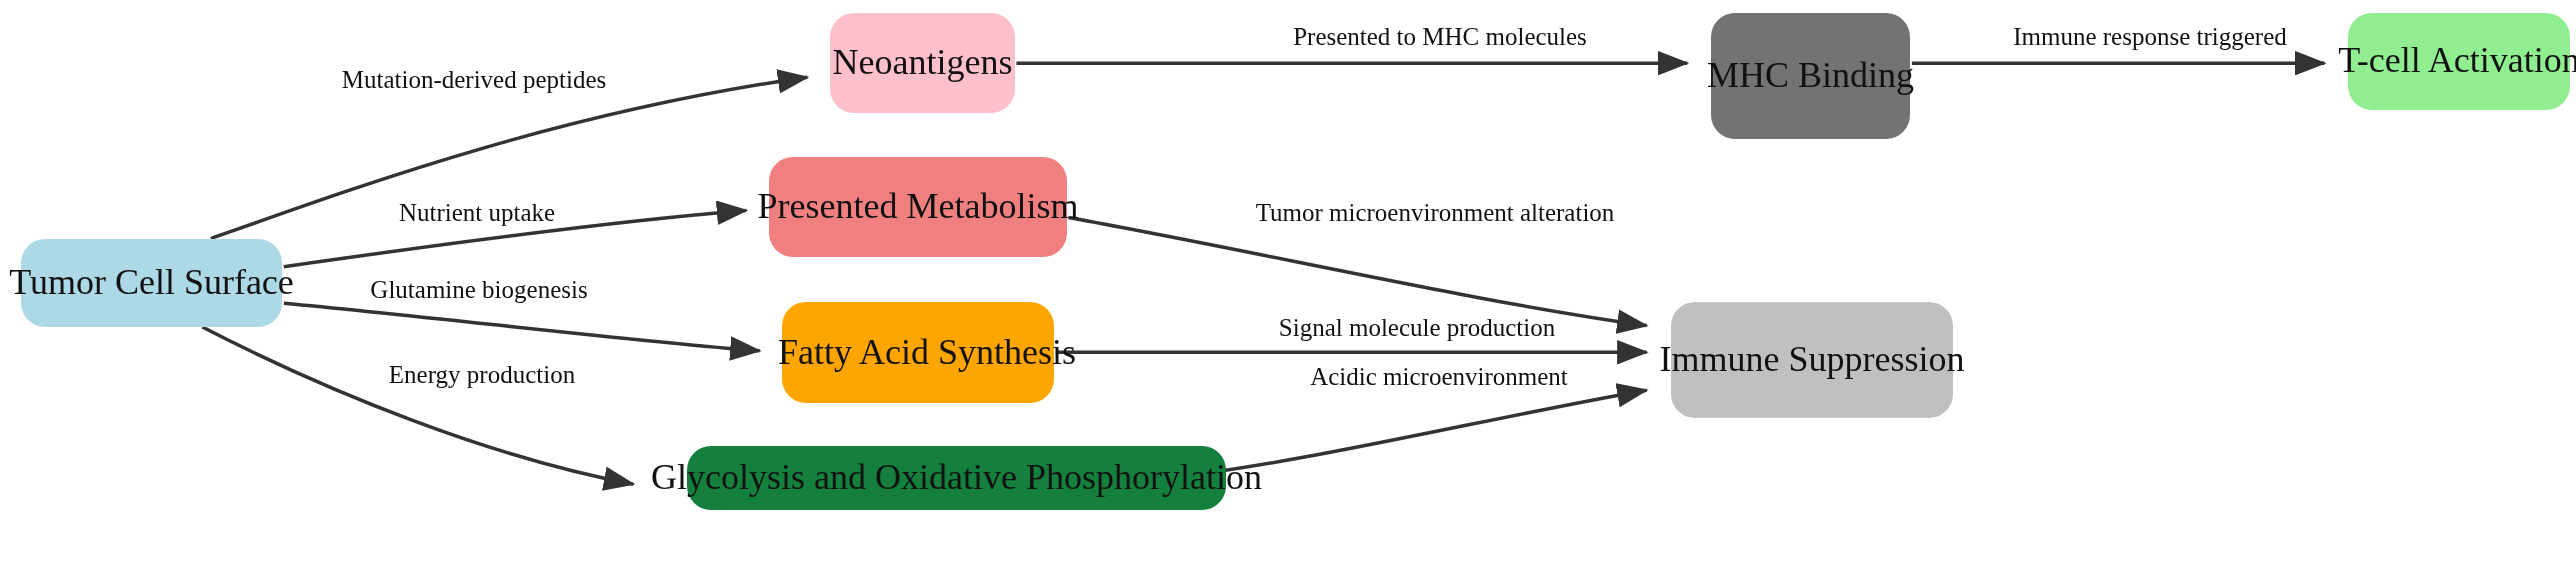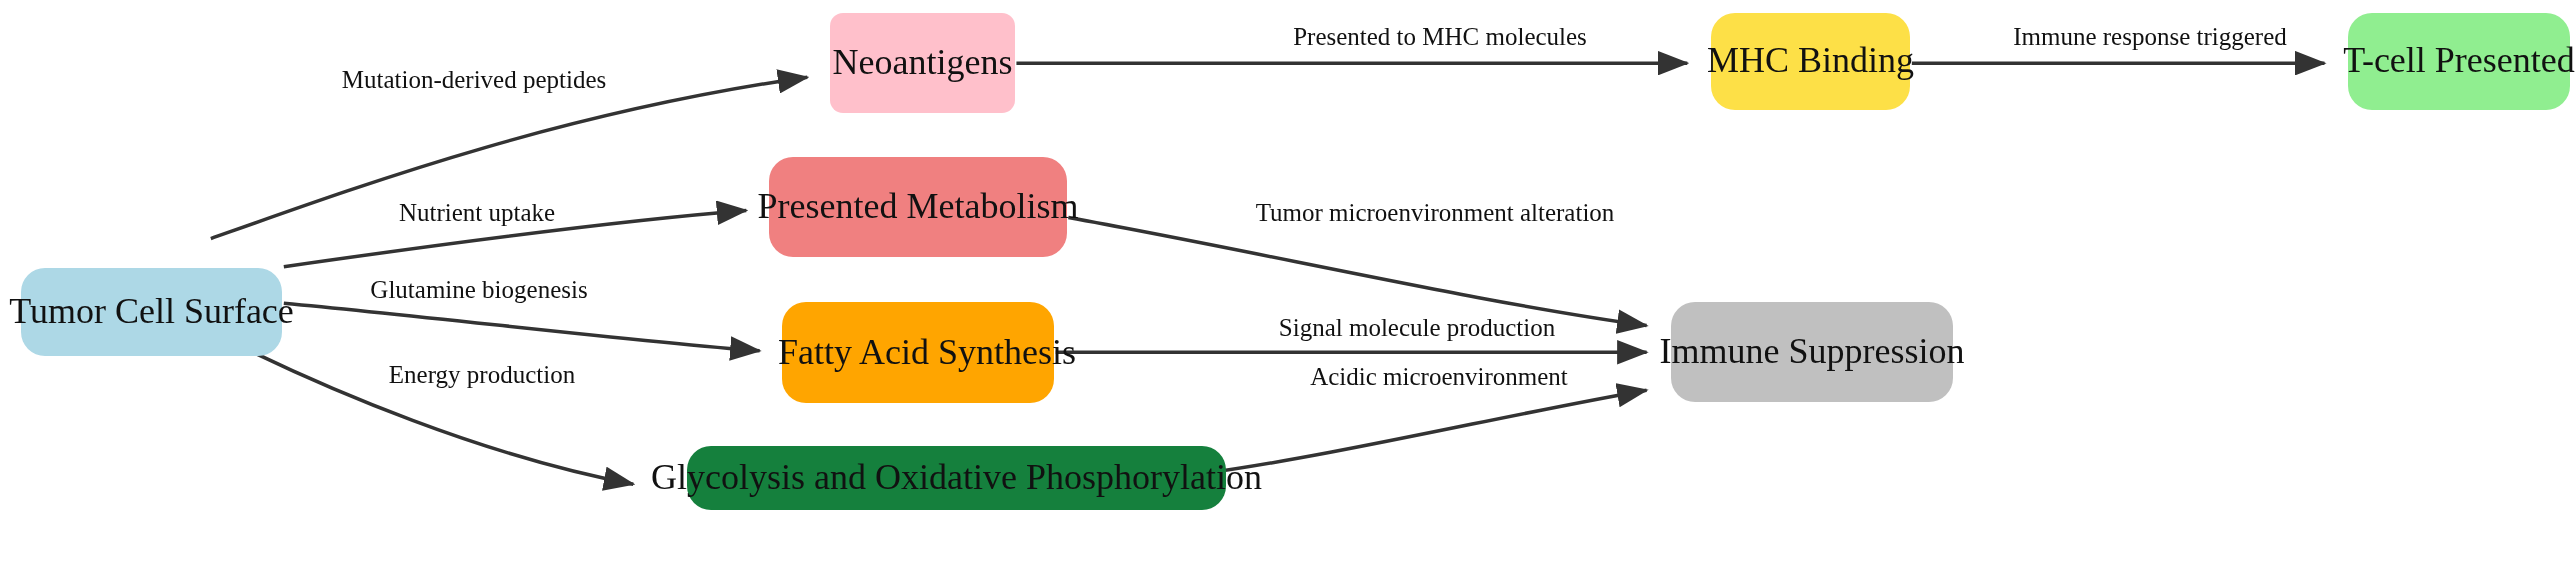--- a/index.html
+++ b/index.html
@@ -70,28 +70,28 @@
         <path d="M 404 380 C 600 352 860 316 1063 300" fill="none" stroke="#333333" stroke-width="5" marker-end="url(#arrowhead)"></path>
         <path d="M 404 432 C 620 452 900 486 1082 500" fill="none" stroke="#333333" stroke-width="5" marker-end="url(#arrowhead)"></path>
         <path d="M 288 466 C 470 560 700 652 902 690" fill="none" stroke="#333333" stroke-width="5" marker-end="url(#arrowhead)"></path>
         <path d="M 1522 310 C 1800 360 2100 430 2346 464" fill="none" stroke="#333333" stroke-width="5" marker-end="url(#arrowhead)"></path>
         <path d="M 1504 502 L 2346 502" fill="none" stroke="#333333" stroke-width="5" marker-end="url(#arrowhead)"></path>
         <path d="M 1706 676 C 1900 650 2160 588 2346 556" fill="none" stroke="#333333" stroke-width="5" marker-end="url(#arrowhead)"></path>
       </g>
   </svg>
 
   <div id="node-layer">
-      <div class="node" style="left: 21px; top: 239px; width: 261px; height: 88px; background: rgb(173, 216, 230); margin-top: 29px;">Tumor Cell Surface</div>
-      <div class="node" style="left: 830px; top: 12.6px; width: 185px; height: 100px; background: rgb(255, 192, 203); border-radius: 13px;">Neoantigens</div>
-      <div class="node" style="left: 1711px; top: 12.6px; width: 199px; height: 97px; background: #fde047;">MHC Binding</div>
-      <div class="node" style="left: 2348px; top: 12.6px; width: 222px; height: 97px; background: rgb(144, 238, 144);">T-cell Presented</div>
+      <div class="node" style="left: 21px; top: 239px; width: 261px; height: 88px; background: rgb(173, 216, 230);">Tumor Cell Surface</div>
+      <div class="node" style="left: 830px; top: 12.6px; width: 185px; height: 100px; background: rgb(255, 192, 203);">Neoantigens</div>
+      <div class="node" style="left: 1711px; top: 12.6px; width: 199px; height: 126px; background: #737373;">MHC Binding</div>
+      <div class="node" style="left: 2348px; top: 12.6px; width: 222px; height: 97px; background: rgb(144, 238, 144);">T-cell Activation</div>
       <div class="node" style="left: 769px; top: 157px; width: 298px; height: 100px; background: rgb(240, 128, 128);">Presented Metabolism</div>
       <div class="node" style="left: 782px; top: 302px; width: 272px; height: 101px; background: rgb(255, 165, 0); padding-left: 36px;">Fatty Acid Synthesis</div>
       <div class="node" style="left: 687px; top: 446px; width: 539px; height: 64px; background: #15803d;">Glycolysis and Oxidative Phosphorylation</div>
-      <div class="node" style="left: 1671px; top: 302px; width: 282px; height: 100px; background: rgb(192, 192, 192);">Immune Suppression</div>
+      <div class="node" style="left: 1671px; top: 302px; width: 282px; height: 116px; background: rgb(192, 192, 192);">Immune Suppression</div>
     </div>
   <div id="label-layer">
       <div class="edge-label" style="left: 474px; top: 79px;">Mutation-derived peptides</div>
       <div class="edge-label" style="left: 1440px; top: 36px;">Presented to MHC molecules</div>
       <div class="edge-label" style="left: 2150px; top: 36px;">Immune response triggered</div>
       <div class="edge-label" style="left: 477px; top: 212px;">Nutrient uptake</div>
       <div class="edge-label" style="left: 479px; top: 289px;">Glutamine biogenesis</div>
       <div class="edge-label" style="left: 482px; top: 374px;">Energy production</div>
       <div class="edge-label" style="left: 1435px; top: 212px;">Tumor microenvironment alteration</div>
       <div class="edge-label" style="left: 1417px; top: 327px;">Signal molecule production</div>

